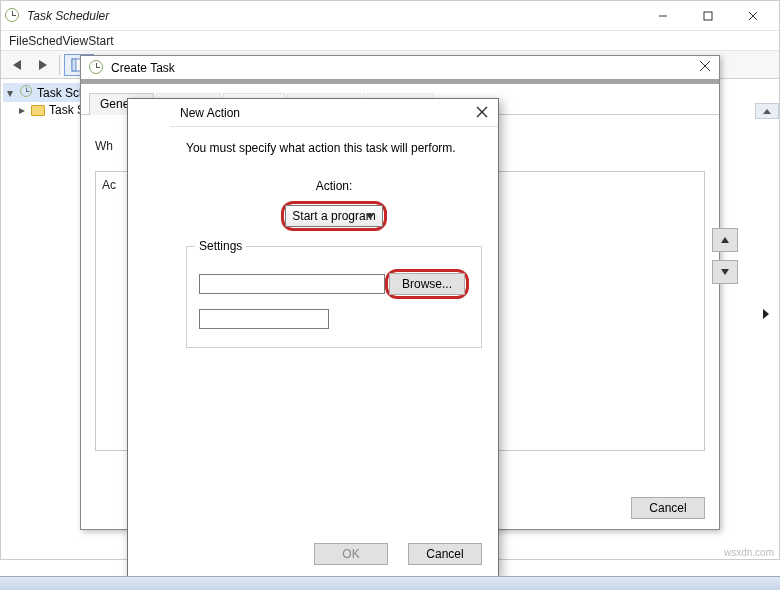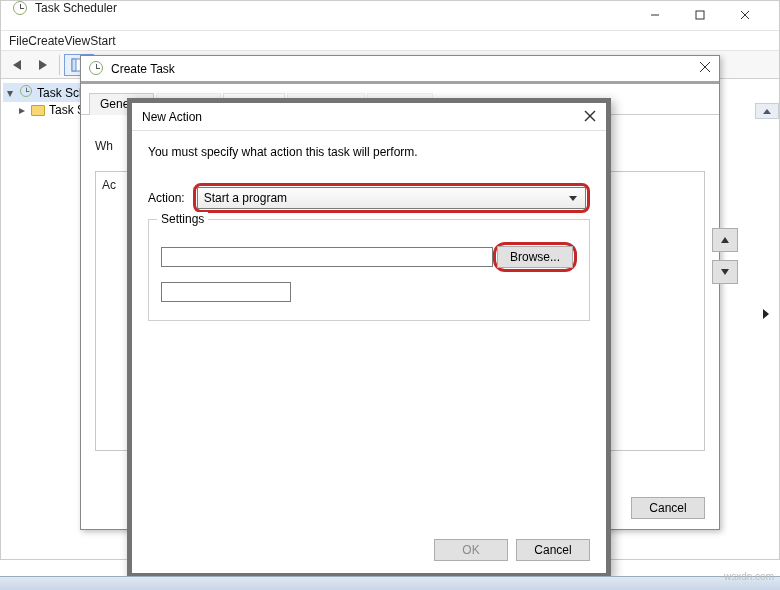--- a/index.html
+++ b/index.html
@@ -1,20 +1,20 @@
 <!DOCTYPE html>
 <html><head>
 <meta charset="utf-8">
 <style>
 * { box-sizing: border-box; font-family: "Segoe UI", Tahoma, sans-serif; font-size: 12px; }
 body { margin: 0; background: #fff; width: 780px; height: 590px; overflow: hidden; position: relative; }
 
 
 .main-window { position: absolute; left: 0; top: 0; width: 780px; height: 560px; border: 1px solid #ccc; background: #fff; }
-.titlebar { height: 30px; display: flex; align-items: flex-start; padding: 0 12px; border-bottom: 1px solid #e5e5e5; }
+.titlebar { height: 30px; display: flex; align-items: center; padding: 0 4px; border-bottom: 1px solid #e5e5e5; font-style: italic; }
 .titlebar .icon { width: 16px; height: 16px; margin-right: 6px; }
 .clock-icon { display:inline-block; width:14px; height:14px; border:1px solid #8a6; border-radius:50%; position:relative; }
 .clock-icon::before { content:""; position:absolute; left:6px; top:2px; width:1px; height:5px; background:#555; }
 .clock-icon::after { content:""; position:absolute; left:6px; top:6px; width:4px; height:1px; background:#555; }
 .titlebar .title { flex: 0 0 auto; color: #222; }
 .titlebar .spacer { flex: 1; }
 .winbtn { width: 45px; height: 28px; display: flex; align-items: center; justify-content: center; color: #555; }
 .winbtn svg { width: 10px; height: 10px; }
 
 .menubar { height: 20px; display: flex; align-items: center; padding: 0 8px; border-bottom: 1px solid #e5e5e5; }
@@ -34,60 +34,60 @@
 .tree-row.sel { background:#d8e6f7; }
 .tree-row .exp { width:10px; text-align:center; color:#555; }
 .folder-icon { width:14px; height:11px; background:#f7d774; border:1px solid #c9a227; border-radius:1px; }
 .right-area { flex:1; position:relative; }
 .right-area .listhead { position:absolute; right:0; top:24px; width:24px; height:16px; background:#e9eef5; border:1px solid #c6d0dc; display:flex; align-items:center; justify-content:center; }
 .tri-up { width:0; height:0; border-left:4px solid transparent; border-right:4px solid transparent; border-bottom:5px solid #556; }
 .right-area .expandcaret { position:absolute; right:10px; top:230px; width:0; height:0; border-top:5px solid transparent; border-bottom:5px solid transparent; border-left:6px solid #222; }
 
 
 .create-task { position:absolute; left:80px; top:55px; width:640px; height:475px; background:#fff; border:1px solid #888; box-shadow:2px 2px 6px rgba(0,0,0,.25); }
-.create-task .ct-title { height:28px; display:flex; align-items:center; padding:0 8px; border-bottom:3px solid #a3a3a3; }
+.create-task .ct-title { height:28px; display:flex; align-items:center; padding:0 8px; border-bottom:5px solid #a3a3a3; }
 .ct-title .clock { width:16px; height:16px; margin-right:6px; }
 .ct-close { margin-left:auto; }
 .tabs { display:flex; gap:0; padding:8px 8px 0 8px; border-bottom:1px solid #ccc; }
 .tab { padding:3px 10px 4px; border:1px solid #ccc; border-bottom:none; background:#f3f3f3; position:relative; top:1px; margin-right:2px; }
 .tab.active { background:#fff; }
 .ct-body { padding:16px 14px; color:#222; }
 .ct-whenrow { margin-top:8px; }
 .ct-actionsbox { margin-top:18px; border:1px solid #c8c8c8; height:280px; position:relative; }
 .ct-actionsbox .col-a { position:absolute; left:6px; top:6px; }
 .ct-actionsbox .updn { position:absolute; right:-34px; top:56px; display:flex; flex-direction:column; gap:8px; }
 .sqbtn { width:26px; height:24px; border:1px solid #adadad; background:#e1e1e1; display:flex; align-items:center; justify-content:center; }
 .tri-up2 { width:0;height:0;border-left:4px solid transparent;border-right:4px solid transparent;border-bottom:6px solid #333; }
 .tri-dn2 { width:0;height:0;border-left:4px solid transparent;border-right:4px solid transparent;border-top:6px solid #333; }
 .ct-footer { position:absolute; right:14px; bottom:10px; display:flex; gap:10px; }
 .btn { min-width:74px; height:22px; border:1px solid #adadad; background:#e1e1e1; display:flex; align-items:center; justify-content:center; padding:0 10px; }
 
 
-.new-action { position:absolute; left:127px; top:98px; width:484px; height:480px; background:#fff; border:5px solid #737373; box-shadow:3px 3px 10px rgba(0,0,0,.3); }
+.new-action { position:absolute; left:127px; top:98px; width:372px; height:480px; background:#fff; border:1px solid #737373; box-shadow:3px 3px 10px rgba(0,0,0,.3);padding-left:42px; }
 .na-title { height:28px; display:flex; align-items:center; padding:0 10px; border-bottom:1px solid #e0e0e0; }
 .na-title .closex { margin-left:auto; font-size:14px; }
 .na-body { padding:14px 16px 0 16px; }
 .na-instr { margin-bottom:24px; }
-.na-row { display:flex; align-items:center; gap:8px; margin-bottom:6px; }
+.na-row { display:flex; align-items:center; gap:8px; margin-bottom:15px;flex-direction:column; }
 .na-select { flex:1; height:22px; border:1px solid #7a7a7a; background:linear-gradient(#fdfdfd,#ececec); display:flex; align-items:center; padding:0 6px; position:relative; }
 .na-select .caret { position:absolute; right:8px; top:8px; width:0;height:0;border-left:4px solid transparent;border-right:4px solid transparent;border-top:5px solid #333; }
 .red-ring { border:3px solid #c62828; border-radius:12px; padding:1px; }
 .fieldset { border:1px solid #cfcfcf; margin-top:2px; padding:12px 12px 18px 12px; position:relative; }
 .fieldset .legend { position:absolute; top:-8px; left:8px; background:#fff; padding:0 4px; }
 .fs-row { display:flex; align-items:center; margin-top:10px; gap:0; }
 .text-input { height:20px; border:1px solid #7a7a7a; background:#fff; padding:0 4px; }
 .pg-input { flex:1; }
 .small-input { width:130px; height:20px; border:1px solid #7a7a7a; background:#fff; }
 .label-col { flex:1; }
 .browse { min-width:76px; }
-.na-footer { position:absolute; bottom:12px; right:16px; display:flex; gap:8px; }
+.na-footer { position:absolute; bottom:12px; right:16px; display:flex; gap:20px; }
 .btn.disabled { color:#8a8a8a; }
 
 .taskbar { position:absolute; left:0; bottom:0; width:780px; height:14px; background:linear-gradient(#dfe8f3,#c9d6e8); border-top:1px solid #9ab; }
-.watermark { position:absolute; right:6px; bottom:8px; font-size:10px; color:#bdbdbd; }
+.watermark { position:absolute; right:6px; bottom:32px; font-size:10px; color:#bdbdbd; }
 </style>
 </head>
 <body>
 
 <div class="main-window">
   <div class="titlebar">
     <span class="icon"><span class="clock-icon"></span></span>
     <span class="title">Task Scheduler</span>
     <span class="spacer"></span>
     <div class="winbtn">
@@ -102,21 +102,21 @@
       </div>
     <div class="winbtn">
         <svg viewBox="0 0 10 10">
           <line x1="1" y1="1" x2="9" y2="9" stroke="#333"></line>
           <line x1="9" y1="1" x2="1" y2="9" stroke="#333"></line>
         </svg>
       </div>
   </div>
   <div class="menubar">
     <span>File</span>
-    <span>Create</span>
+    <span>Sched</span>
     <span>View</span>
     <span>Start</span>
   </div>
   <div class="toolbar">
     <div class="tbtn">
         <span class="arrow-left"></span>
       </div>
     <div class="tbtn">
         <span class="arrow-right"></span>
       </div>
@@ -200,21 +200,21 @@
           <line x1="1" y1="1" x2="11" y2="11" stroke="#333" stroke-width="1.4"></line>
           <line x1="11" y1="1" x2="1" y2="11" stroke="#333" stroke-width="1.4"></line>
         </svg>
     </span>
   </div>
   <div class="na-body">
     <div class="na-instr">You must specify what action this task will perform.</div>
 
     <div class="na-row">
       <span>Action:</span>
-      <span class="red-ring" style="flex:1;border-radius:8px;">
+      <span class="red-ring" style="flex:1;">
         <span class="na-select">
           <span>Start a program</span>
           <span class="caret"></span>
         </span>
       </span>
     </div>
 
     <div class="fieldset">
       <span class="legend">Settings</span>
 

